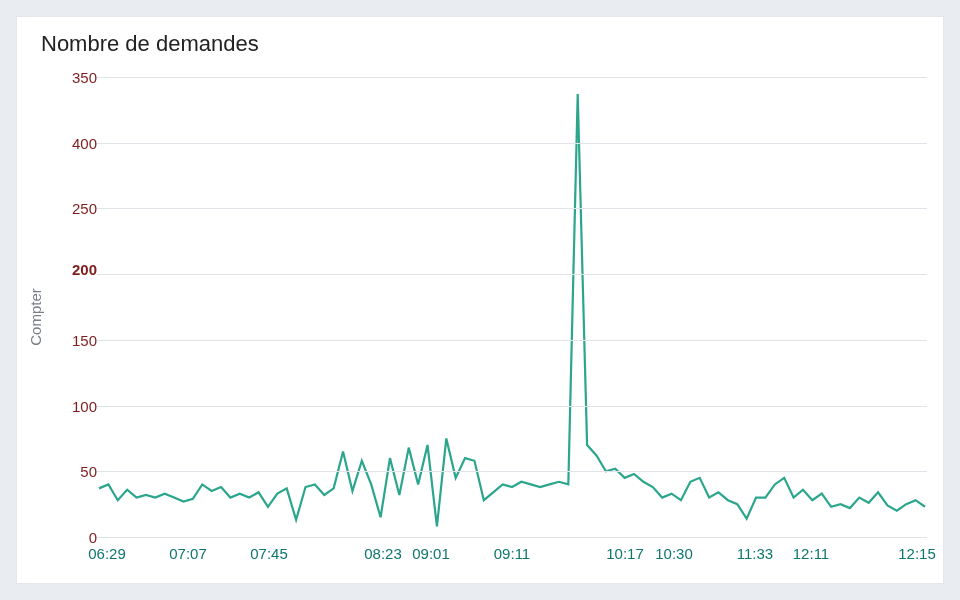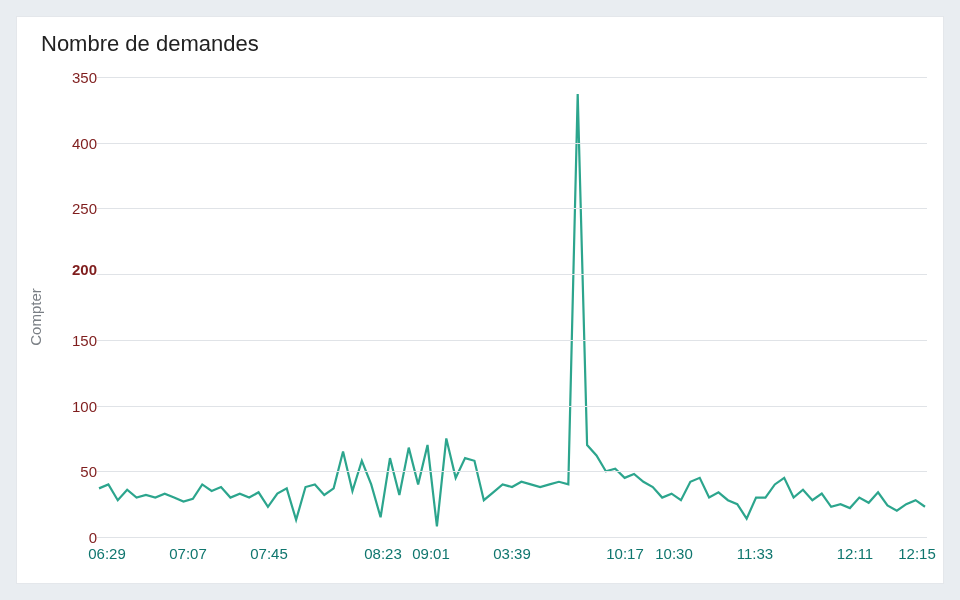--- a/index.html
+++ b/index.html
@@ -113,21 +113,21 @@
       <div class="y-tick" style="top: 131.429px;">250</div>
       <div class="grid-line" style="top: 65.7143px;"></div>
       <div class="y-tick" style="top: 65.7143px;">400</div>
       <div class="grid-line" style="top: 0px;"></div>
       <div class="y-tick" style="top: 0px;">350</div>
       <div class="x-tick" style="left: 10px;">06:29</div>
       <div class="x-tick" style="left: 91px;">07:07</div>
       <div class="x-tick" style="left: 172px;">07:45</div>
       <div class="x-tick" style="left: 269px; margin-left: 17px;">08:23</div>
       <div class="x-tick" style="left: 334px; text-align: center;">09:01</div>
-      <div class="x-tick" style="left: 415px;">03:39</div>
+      <div class="x-tick" style="left: 415px;">09:11</div>
       <div class="x-tick" style="left: 496px; margin-left: 32px;">10:17</div>
       <div class="x-tick" style="left: 577px;">10:30</div>
       <div class="x-tick" style="left: 658px;">11:33</div>
-      <div class="x-tick" style="left: 758px;">12:11</div>
+      <div class="x-tick" style="left: 714px;">12:11</div>
       <div class="x-tick" style="left: 820px;">12:15</div>
     </div>
 
 </div>
 
 </body></html>

